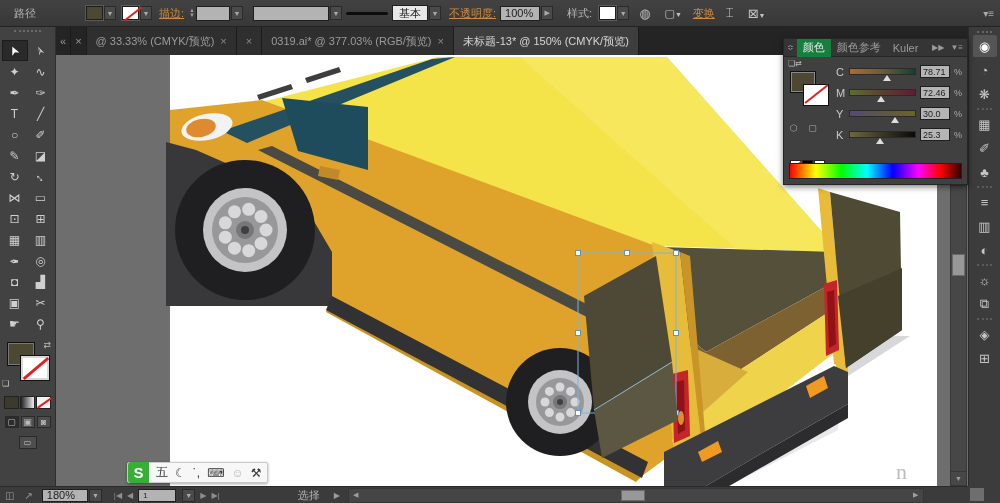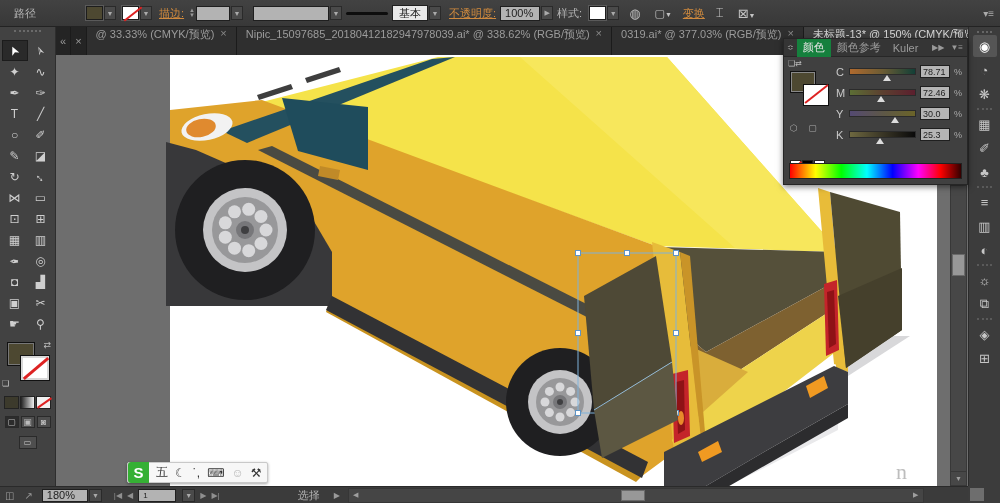--- a/index.html
+++ b/index.html
@@ -27,21 +27,21 @@
   .brush-line { width:42px; height:3px; background:#0d0d0d; margin:0 4px; border-radius:2px; }
   .brush-name { background:#e8e8e8; color:#222; border:1px solid #1f1f1f; height:16px; padding:0 6px;
     display:flex; align-items:center; }
   .cb-icon { color:#c3c3c3; margin:0 7px; font-size:13px; }
   .cb-right { margin-left:auto; margin-right:6px; color:#aaa; font-size:10px; }
 
   
   .tab-bar { position:absolute; left:56px; top:27px; width:912px; height:28px; background:#242424;
     display:flex; align-items:stretch; color:#9b9b9b; z-index:5; overflow:hidden; }
   .tab-ctl { display:flex; align-items:center; padding:0 4px; color:#9b9b9b; border-right:1px solid #1b1b1b; }
-  .doc-tab { display:flex; align-items:flex-start; gap:6px; padding:0 9px; border-right:1px solid #1b1b1b;
+  .doc-tab { display:flex; align-items:center; gap:6px; padding:0 9px; border-right:1px solid #1b1b1b;
     background:#2f2f2f; white-space:nowrap; }
   .doc-tab .close { color:#8a8a8a; font-size:11px; }
   .doc-tab.active { background:#3e3e3e; color:#d6d6d6; }
 
   
   .toolbar { position:absolute; left:0; top:27px; width:56px; height:459px; background:#424242;
     border-right:1px solid #2e2e2e; z-index:10; }
   .tb-dots { height:8px; margin:3px 14px 2px; border-top:2px dotted #6a6a6a; }
   .tb-grid { display:grid; grid-template-columns:26px 26px; justify-content:center; }
   .tool { height:21px; display:flex; align-items:center; justify-content:center; color:#cfcfcf;
@@ -188,42 +188,41 @@
     <span class="field" style="width:34px"></span>
     <span class="dd-arrow">▼</span>
     <span class="field" style="width:76px;margin-left:10px"></span>
     <span class="dd-arrow">▼</span>
     <span class="brush-line"></span>
     <span class="brush-name">基本</span>
     <span class="dd-arrow">▼</span>
     <span class="cb-link" style="margin-left:8px">不透明度:</span>
     <span class="field" style="width:40px">100%</span>
     <span class="dd-arrow">▶</span>
-    <span class="cb-label" style="margin-left:4px">样式:</span>
+    <span class="cb-label" style="margin-left:14px">样式:</span>
     <div class="swatch-btn">
       <span class="swatch" style="background:#fff"></span>
       <span class="dd-arrow">▼</span>
     </div>
     <span class="cb-icon">◍</span>
     <span class="cb-icon" style="font-size:11px">▢<span style="font-size:7px">▼</span></span>
     <span class="cb-link">变换</span>
     <span class="cb-icon">⌶</span>
     <span class="cb-icon">⊠<span style="font-size:7px">▼</span></span>
     <span class="cb-right">▾≡</span>
   </div>
 
   <div class="tab-bar">
     <span class="tab-ctl">«</span>
     <span class="tab-ctl">×</span>
     <div class="doc-tab">
       <span>@ 33.33% (CMYK/预览)</span>
       <span class="close">×</span>
     </div>
     <div class="doc-tab">
-      <span>Nipic_15097685_20180412182947978039.ai* @ 338.62% (RGB/预览)</span>
       <span class="close">×</span>
     </div>
     <div class="doc-tab">
       <span>0319.ai* @ 377.03% (RGB/预览)</span>
       <span class="close">×</span>
     </div>
     <div class="doc-tab active">
       <span>未标题-13* @ 150% (CMYK/预览)</span>
     </div>
   </div>

